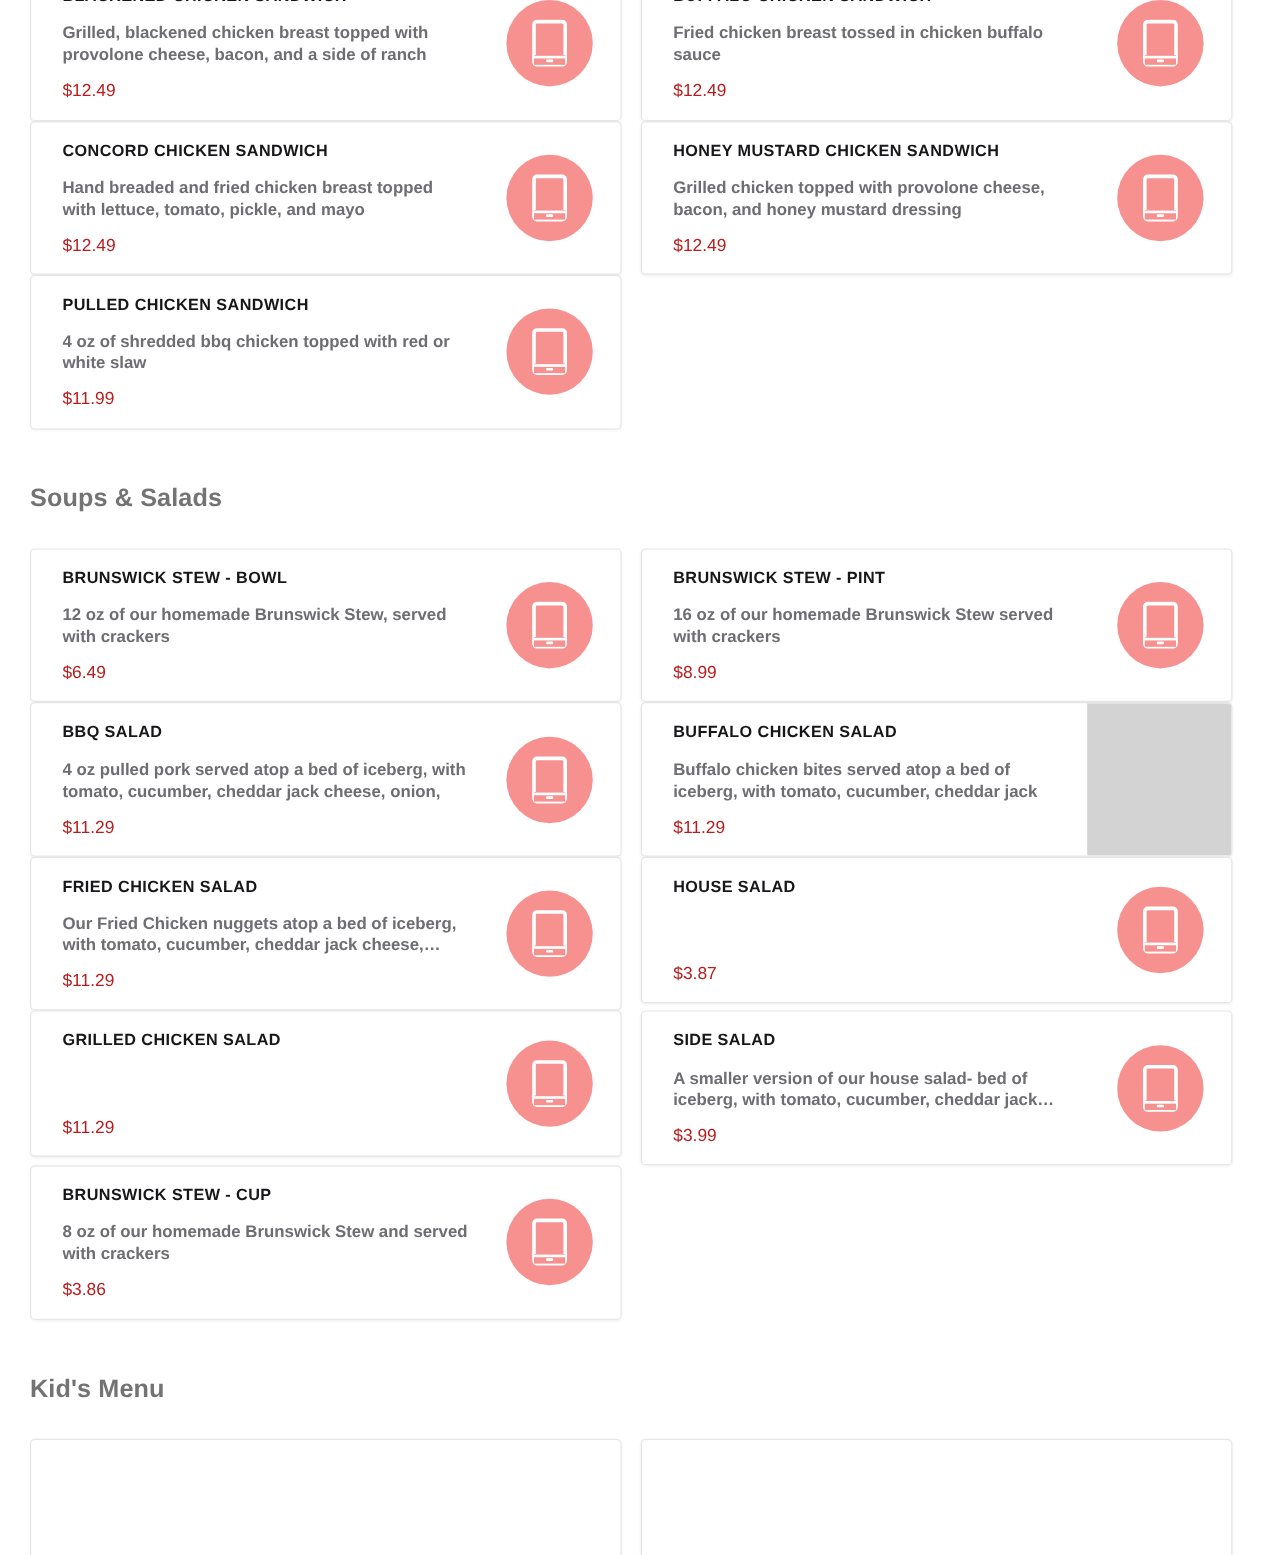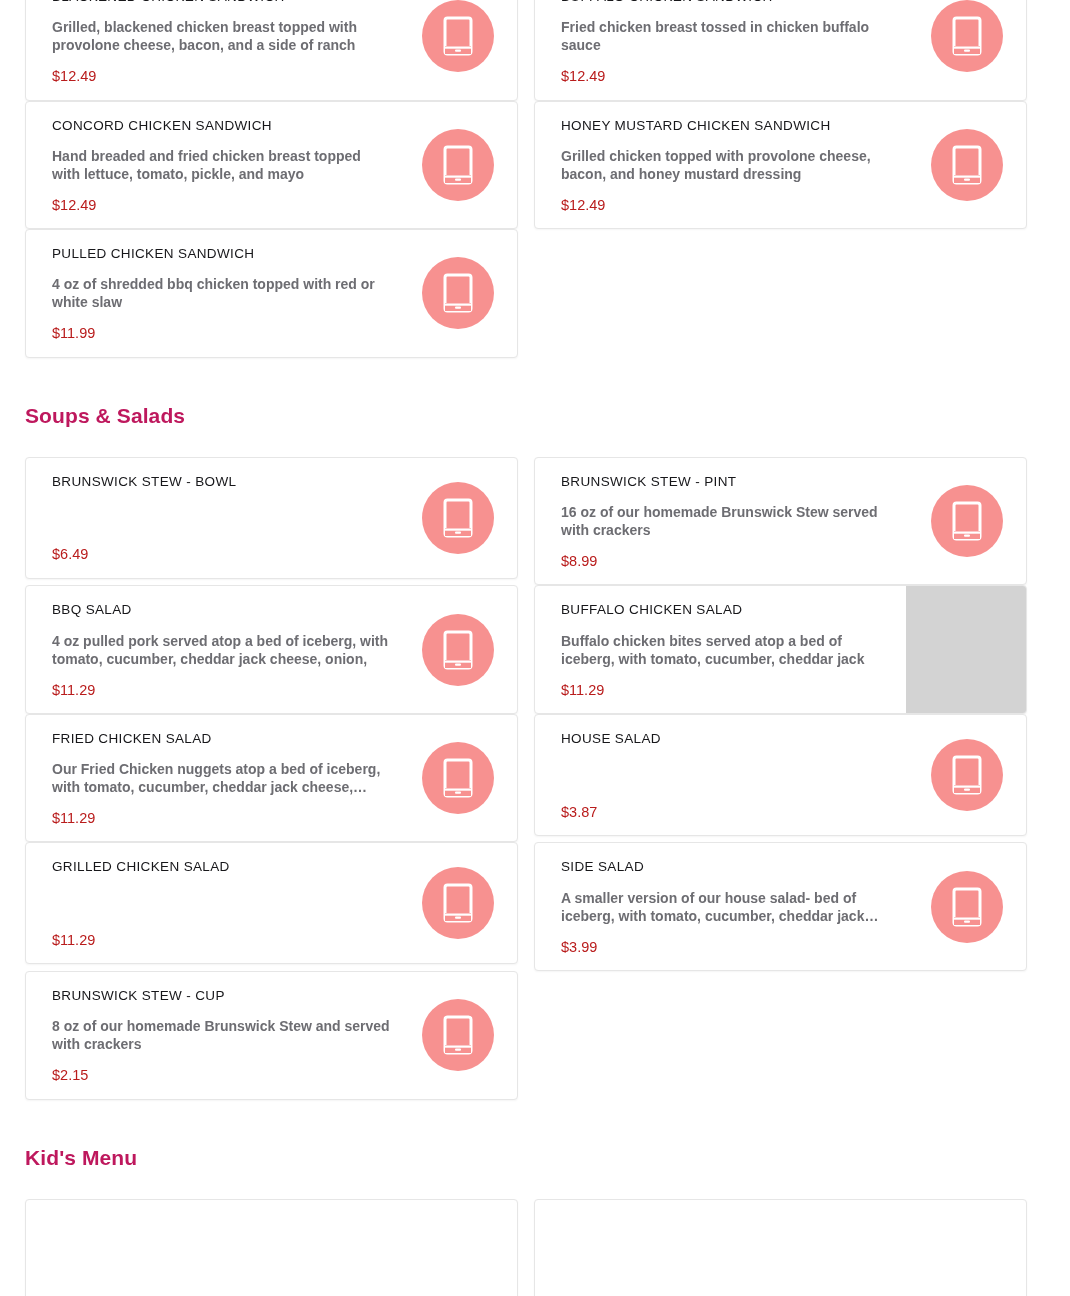--- a/index.html
+++ b/index.html
@@ -44,21 +44,21 @@
   .card-body {
     padding: 16px 14px 14px 26px;
     display: flex;
     flex-direction: column;
     flex: 1 1 auto;
     min-width: 0;
   }
 
   .card-title {
     font-size: 13.5px;
-    font-weight: normal;
+    font-weight: bold;
     letter-spacing: 0.35px;
     color: #17171a;
     text-transform: uppercase;
     line-height: 1.2;
     margin-bottom: 13px;
   }
 
   .card-desc {
     font-size: 14px;
     line-height: 18px;
@@ -116,21 +116,21 @@
   .card-thumb.is-placeholder .thumb-placeholder {
     width: 100%;
     height: auto;
     min-height: 96px;
   }
 
   
   .section-heading {
     font-size: 21px;
     font-weight: bold;
-    color: #be185d;
+    color: #737373;
     letter-spacing: 0.1px;
     padding: 0 25px;
     margin: 0;
   }
 
   .sec-gap-top   { height: 46px; }
   .sec-gap-below { height: 29px; }
 
   
   .clipped-row { margin-top: -28px; }
@@ -236,20 +236,21 @@
           </div>
         </div>
       </div>
       <div class="sec-gap-top"></div>
       <h2 class="section-heading">Soups &amp; Salads</h2>
       <div class="sec-gap-below"></div>
       <div class="menu-grid">
         <div class="menu-card">
           <div class="card-body">
             <div class="card-title">BRUNSWICK STEW - BOWL</div>
+            <div class="card-desc">12 oz of our homemade Brunswick Stew, served with crackers</div>
             <div class="card-price">$6.49</div>
           </div>
           <div class="card-thumb">
             <div class="thumb-circle">
               <svg width="30" height="40" viewBox="0 0 30 40" aria-hidden="true">
                 <rect x="2" y="2" width="26" height="36" rx="2.5" ry="2.5" fill="none" stroke="#ffffff" stroke-width="3"></rect>
                 <rect x="2" y="30" width="26" height="8" fill="#f79190"></rect>
                 <rect x="2" y="30.5" width="26" height="2.2" fill="#ffffff"></rect>
                 <rect x="12" y="33.6" width="6" height="2.2" rx="1" fill="#ffffff"></rect>
               </svg>
@@ -371,21 +372,21 @@
               </svg>
             </div>
           </div>
         </div>
       </div>
       <div class="menu-grid">
         <div class="menu-card">
           <div class="card-body">
             <div class="card-title">BRUNSWICK STEW - CUP</div>
             <div class="card-desc">8 oz of our homemade Brunswick Stew and served with crackers</div>
-            <div class="card-price">$2.15</div>
+            <div class="card-price">$3.86</div>
           </div>
           <div class="card-thumb">
             <div class="thumb-circle">
               <svg width="30" height="40" viewBox="0 0 30 40" aria-hidden="true">
                 <rect x="2" y="2" width="26" height="36" rx="2.5" ry="2.5" fill="none" stroke="#ffffff" stroke-width="3"></rect>
                 <rect x="2" y="30" width="26" height="8" fill="#f79190"></rect>
                 <rect x="2" y="30.5" width="26" height="2.2" fill="#ffffff"></rect>
                 <rect x="12" y="33.6" width="6" height="2.2" rx="1" fill="#ffffff"></rect>
               </svg>
             </div>

